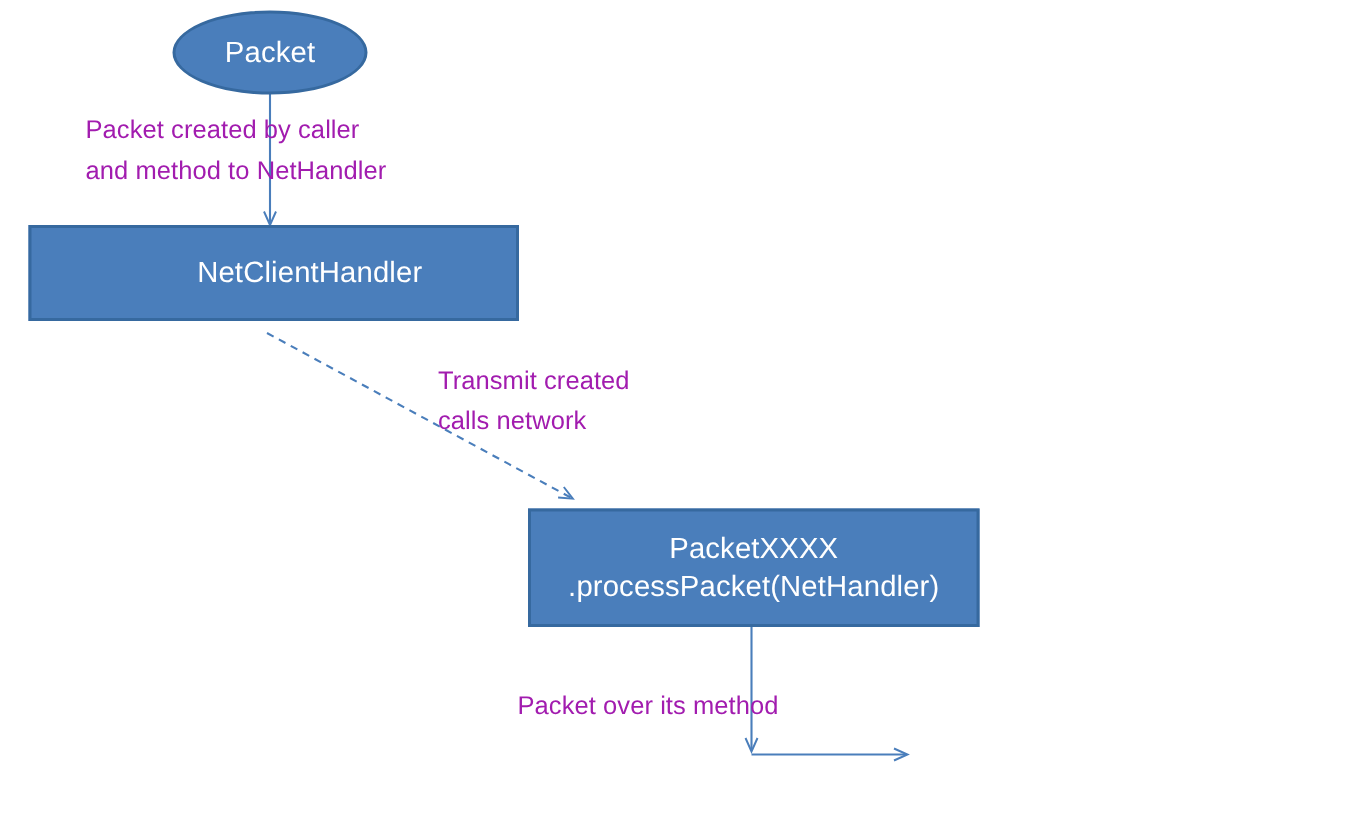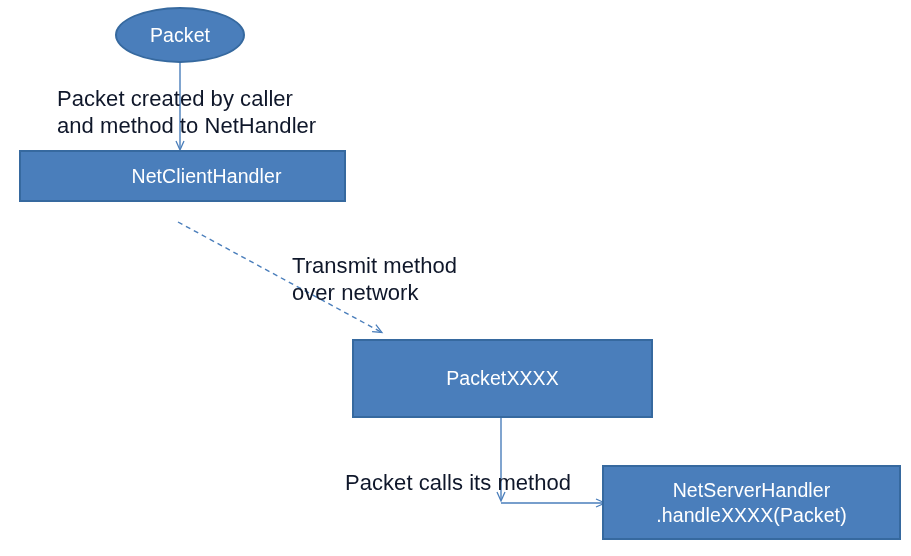--- a/index.html
+++ b/index.html
@@ -30,26 +30,25 @@
     font-size: 19.5px;
     letter-spacing: 0.1px;
     white-space: nowrap;
   }
   .node.ellipse {
     border-radius: 50%;
   }
   .node .line2 { }
   .label {
     position: absolute;
-    color: #0f172a;
-    font-size: 22px;
+    color: #a21caf;
+    font-size: 17px;
     line-height: 27px;
     white-space: nowrap;
     letter-spacing: 0.05px;
-    margin-top: 12px;
   }
   svg.edges {
     position: absolute;
     left: 0;
     top: 0;
     width: 911px;
     height: 556px;
     overflow: visible;
     pointer-events: none;
   }
@@ -80,35 +79,32 @@
 
   <div class="node ellipse" style="left:115px; top:7px; width:130px; height:56px;">
     <span>Packet</span>
   </div>
 
   <div class="label" style="left:57px; top:73px;">
     <div>Packet created by caller</div>
     <div>and method to NetHandler</div>
   </div>
 
-  <div class="node" style="left:19px; top:150px; width:327px; height:52px;padding-left:48px;">
+  <div class="node" style="left:19px; top:150px; width:327px; height:64px;padding-left:48px;">
     <span>NetClientHandler</span>
   </div>
 
   <div class="label" style="left:292px; top:240px;">
-    <div>Transmit method</div>
-    <div>over network</div>
+    <div>Transmit created</div>
+    <div>calls network</div>
   </div>
 
   <div class="node" style="left:352px; top:339px; width:301px; height:79px;text-align:right;">
     <span>PacketXXXX</span>
+    <span class="line2">.processPacket(NetHandler)</span>
   </div>
 
   <div class="label" style="left:345px; top:457px;">
-    <div>Packet calls its method</div>
+    <div>Packet over its method</div>
   </div>
 
-  <div class="node" style="left:602px; top:465px; width:299px; height:75px;">
-    <span>NetServerHandler</span>
-    <span class="line2">.handleXXXX(Packet)</span>
-  </div>
 
 </div>
 
 </body></html>

